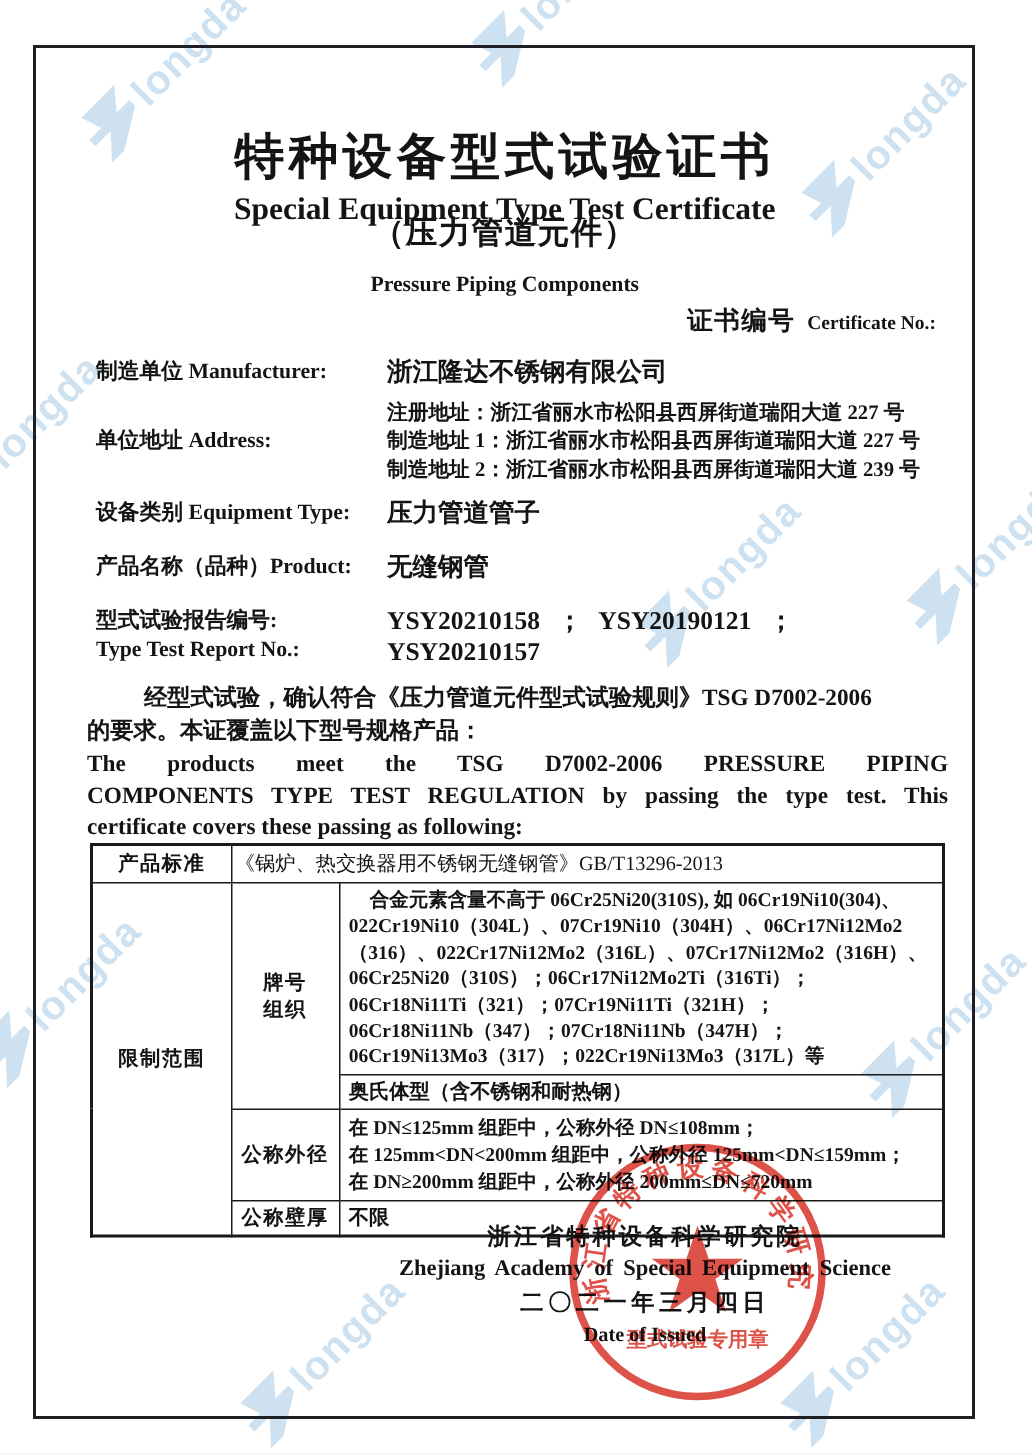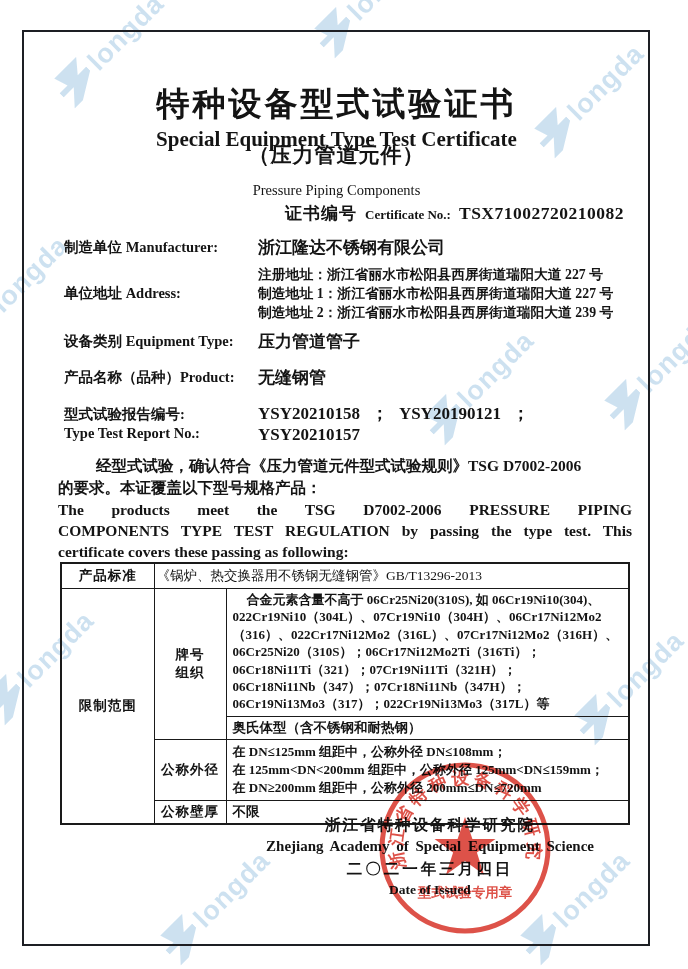--- a/index.html
+++ b/index.html
@@ -25,21 +25,21 @@
   }
   .wm-text {
     font-family:"Liberation Sans","DejaVu Sans",sans-serif;
     font-weight:bold; font-size:27px; letter-spacing:1px;
   }
   
   .header { position:absolute; left:23px; top:0; width:627px; text-align:center; z-index:2; }
   .title-cn { position:absolute; top:82px; width:100%; font-size:33px; font-weight:bold; letter-spacing:3px; }
   .title-en { position:absolute; top:127px; width:100%; font-size:21px; font-weight:bold; }
   .subtitle-cn { position:absolute; top:141px; width:100%; font-size:21px; font-weight:bold; letter-spacing:1px; }
-  .subtitle-en { position:absolute; top:182px; width:100%; font-size:14.5px; font-weight:normal; }
+  .subtitle-en { position:absolute; top:182px; width:100%; font-size:14.5px; font-weight:bold; }
   .cert-line {
     position:absolute; top:202px; right:64px; z-index:2;
     display:flex; align-items:baseline; gap:8px; white-space:nowrap;
   }
   .cert-label-cn { font-size:17px; font-weight:bold; letter-spacing:1px; }
   .cert-label-en { font-size:13px; font-weight:bold; }
   .cert-no { font-size:17.5px; font-weight:bold; letter-spacing:.5px; }
   
   .fields { position:absolute; left:64px; top:236px; width:568px; z-index:2; }
   .field-row { display:grid; grid-template-columns:194px 1fr; align-items:center; }
@@ -130,21 +130,20 @@
 
   <div class="header">
     <div class="title-cn">特种设备型式试验证书</div>
     <div class="title-en">Special Equipment Type Test Certificate</div>
     <div class="subtitle-cn">（压力管道元件）</div>
     <div class="subtitle-en">Pressure Piping Components</div>
   </div>
   <div class="cert-line">
     <span class="cert-label-cn">证书编号</span>
     <span class="cert-label-en">Certificate No.:</span>
-    <span class="cert-no">TSX71002720210082</span>
   </div>
 
   <div class="fields">
     <div class="field-row mb6">
       <div class="field-label">制造单位 Manufacturer:</div>
       <div class="field-value">浙江隆达不锈钢有限公司</div>
     </div>
     <div class="field-row mb8">
       <div class="field-label">单位地址 Address:</div>
       <div>

